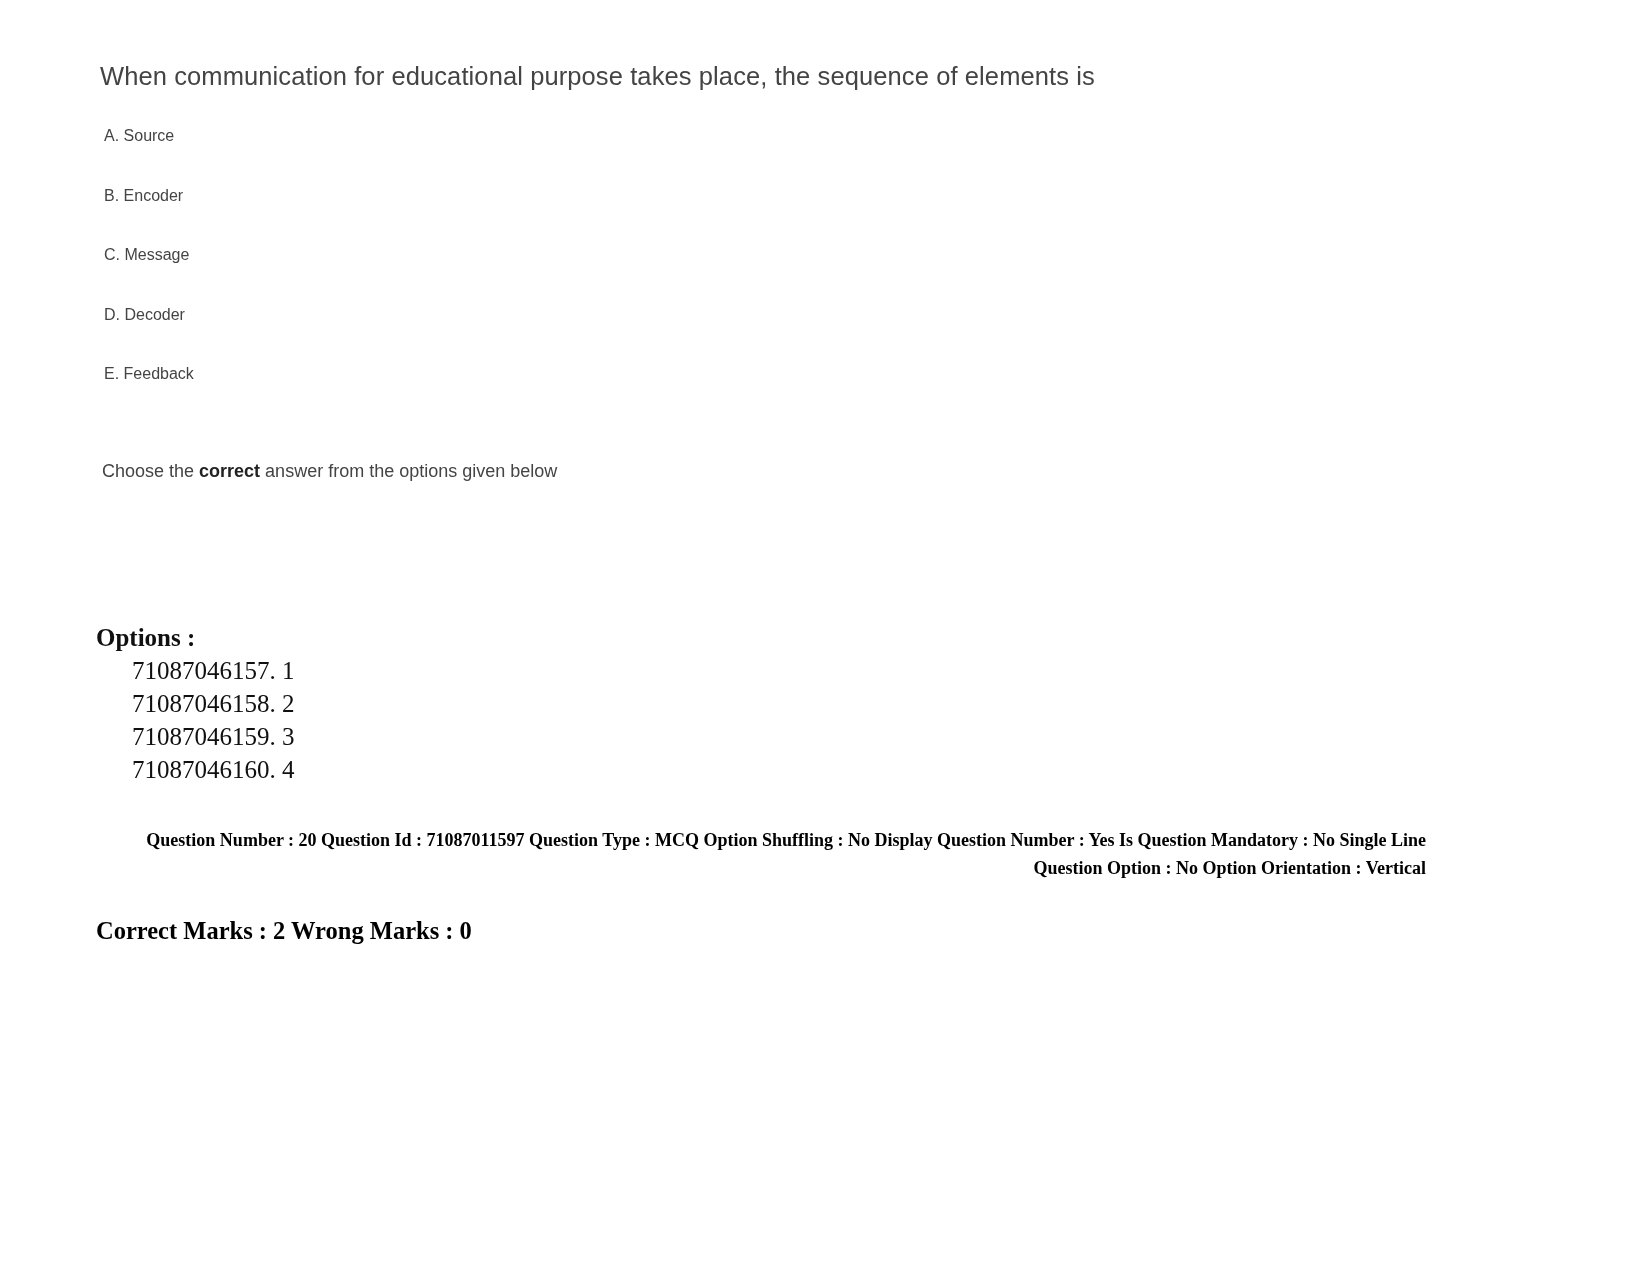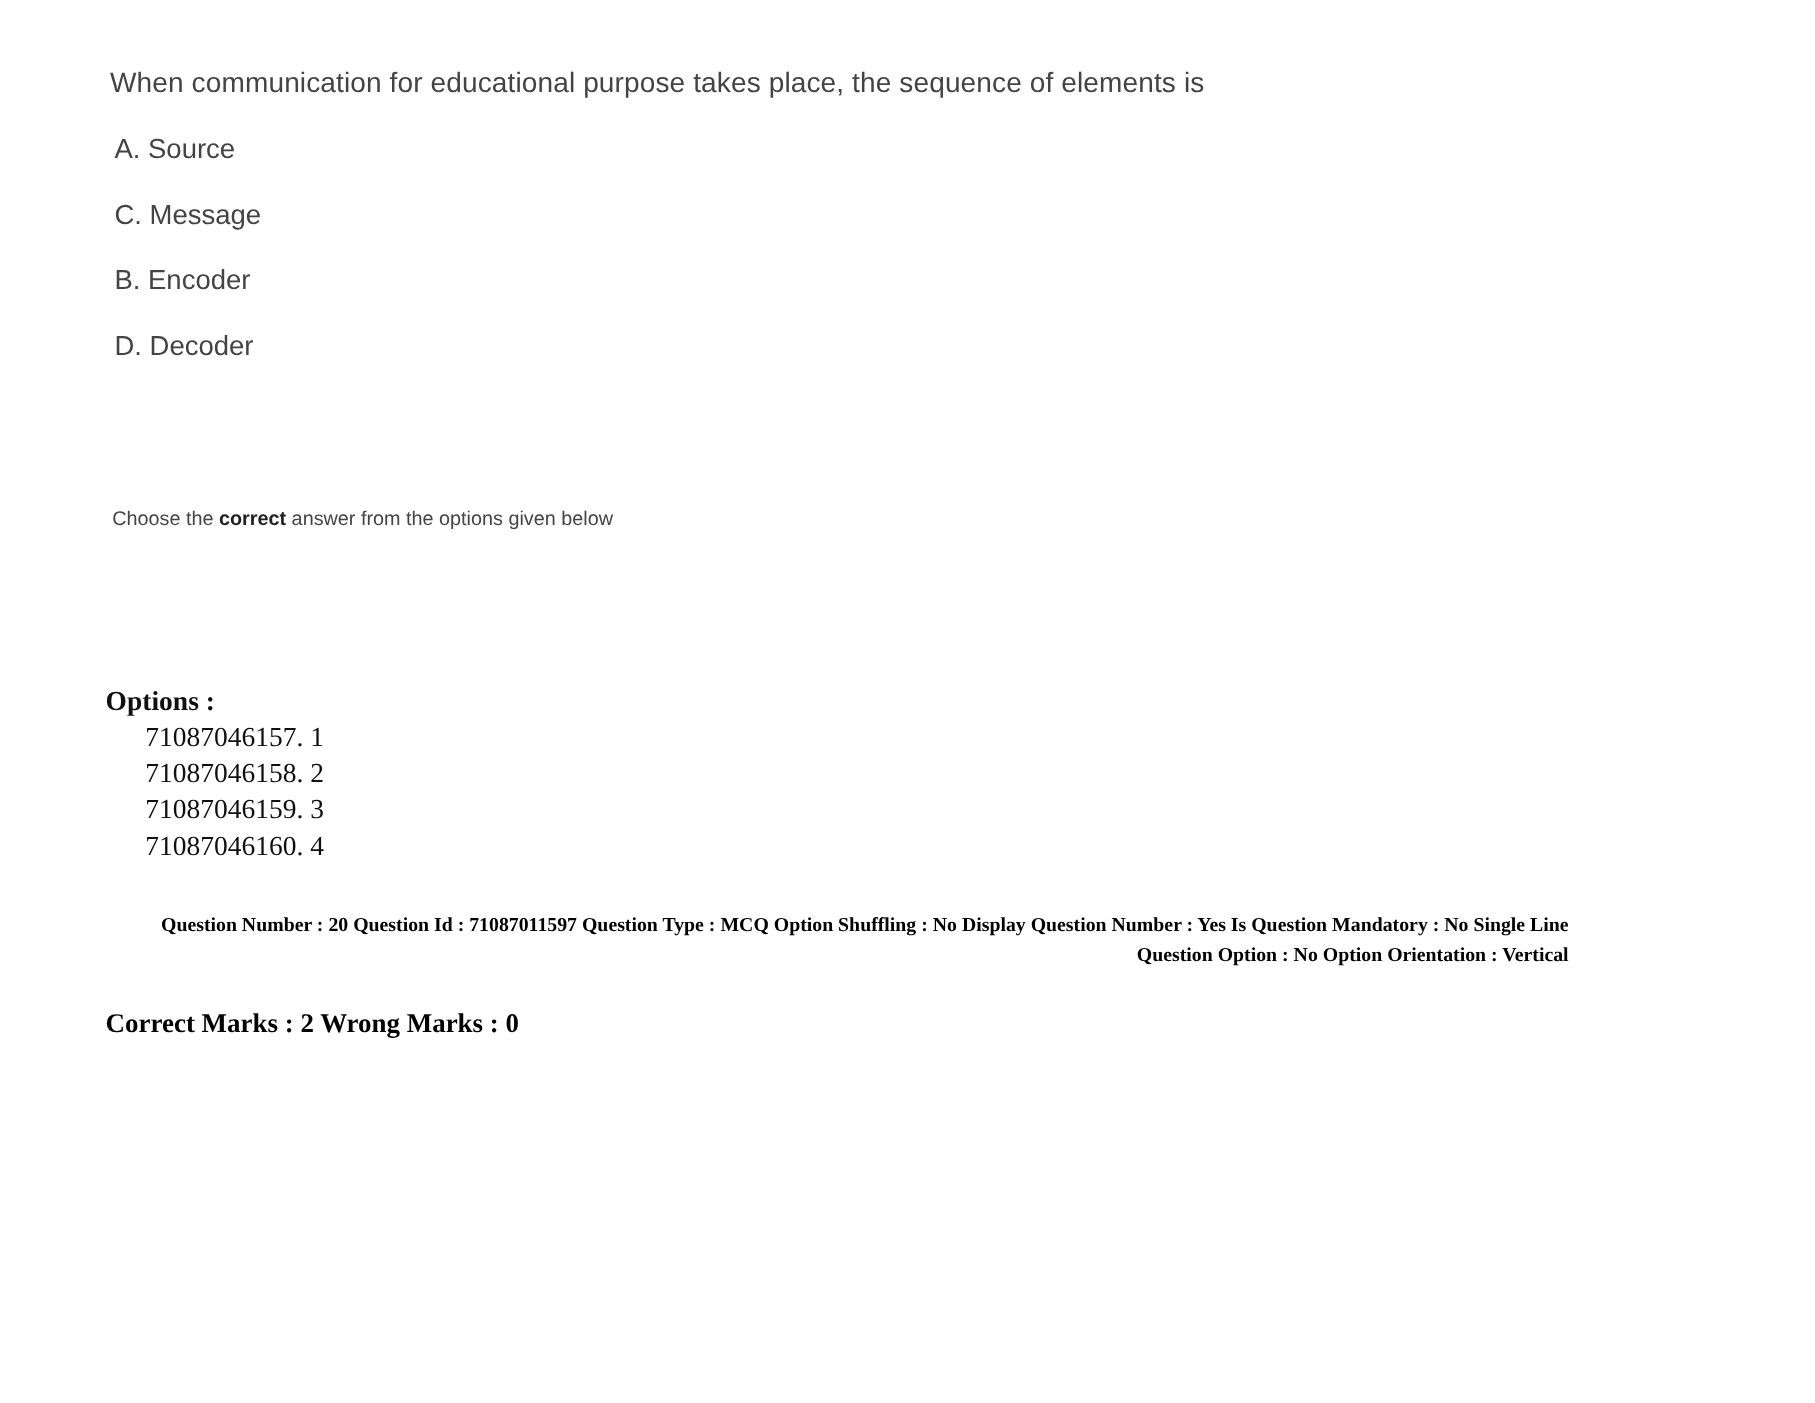--- a/index.html
+++ b/index.html
@@ -41,21 +41,21 @@
   }
 
   
   .stmt-list {
     position: absolute;
     left: 104px;
     top: 121px;
     width: 900px;
   }
   .stmt {
-    font-size: 25px;
+    font-size: 16px;
     line-height: 30px;
     color: #444444;
     height: 59.5px;
     white-space: nowrap;
   }
 
   
   .choose-line {
     position: absolute;
     left: 102px;
@@ -131,23 +131,24 @@
 </style>
 </head>
 <body>
 
 <div class="page">
 
   <div class="q-stem">When communication for educational purpose takes place, the sequence of elements is</div>
 
   <div class="stmt-list">
     <div class="stmt">A. Source</div>
+    <div class="stmt">B. Encoder</div>
     <div class="stmt">C. Message</div>
-    <div class="stmt">B. Encoder</div>
     <div class="stmt">D. Decoder</div>
+    <div class="stmt">E. Feedback</div>
   </div>
 
   <div class="choose-line"><span>Choose the </span><b>correct</b><span> answer from the options given below</span></div>
 
 
   <div class="options-block">
     <div class="options-title">Options :</div>
     <div class="option-id">71087046157. 1</div>
     <div class="option-id">71087046158. 2</div>
     <div class="option-id">71087046159. 3</div>

